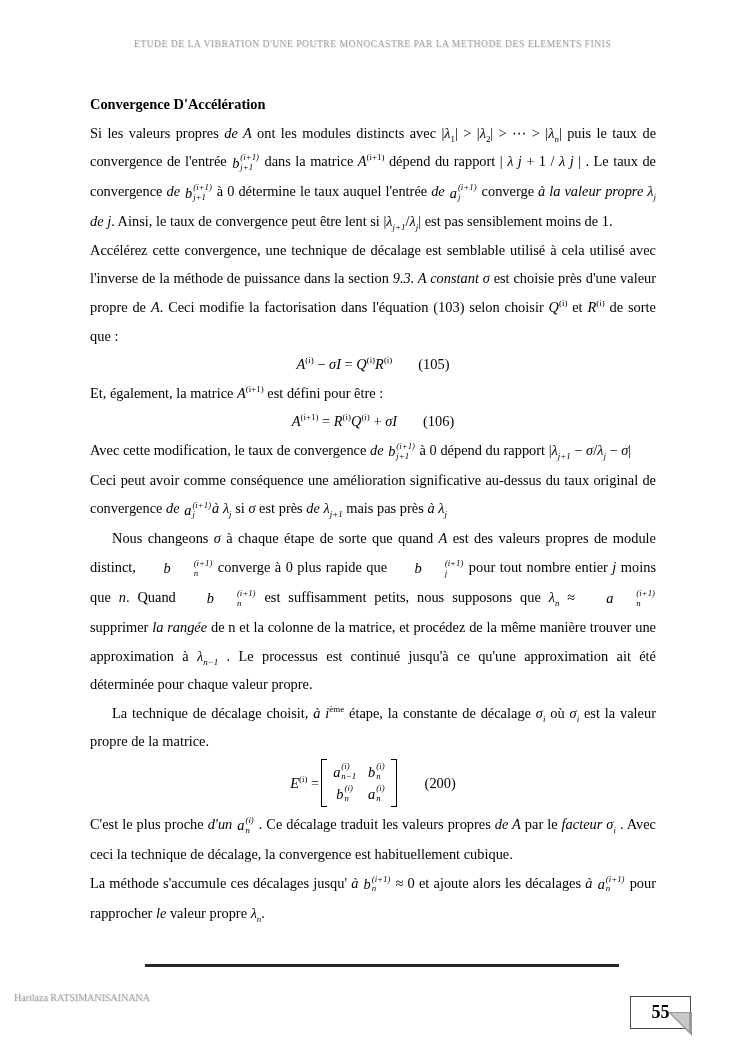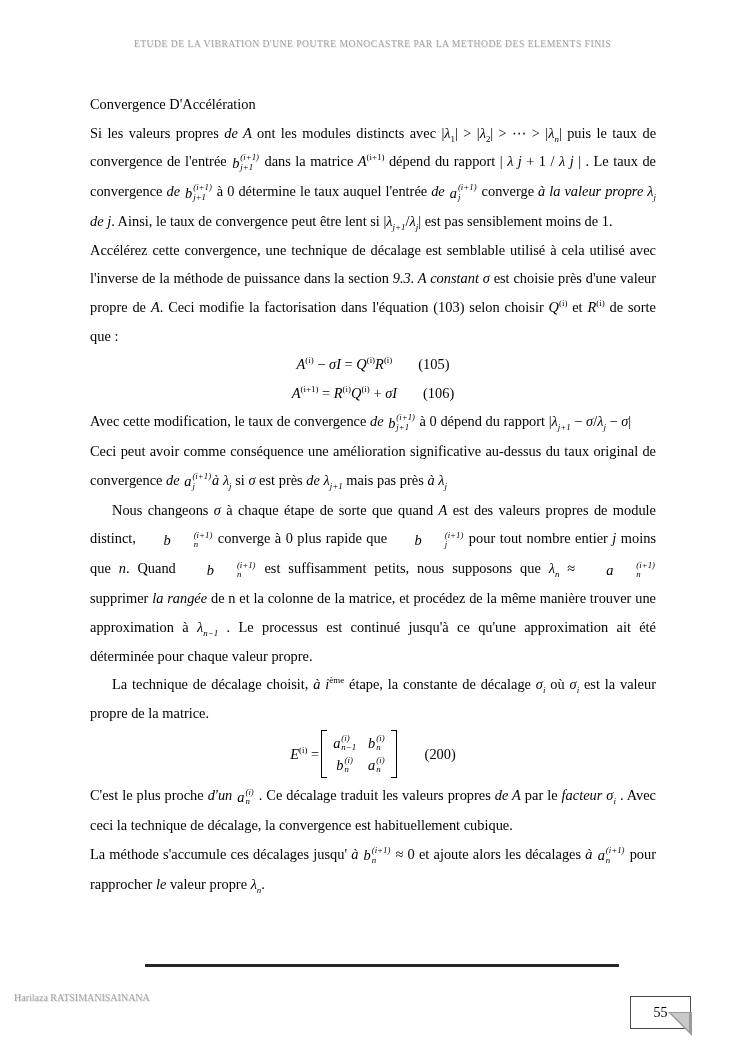--- a/index.html
+++ b/index.html
@@ -14,21 +14,21 @@
   .hdr-l2{font-size:16.5px;letter-spacing:1.5px;color:#9c9c9c;margin-top:1px;
           text-shadow:1px 1px 1px #dcdcdc}
 
   
   .body-content{position:absolute;top:86px;left:90px;width:566px;
                 font-size:14.4px;line-height:28.6px;text-align:justify}
   .para{margin:0}
   .heading{font-weight:bold;text-align:left}
   .indent{text-indent:22px}
   .it{font-style:italic}
-  .bd{font-weight:normal}
+  .bd{font-weight:bold}
   .supr{vertical-align:super;font-size:.62em;line-height:0}
   .subr{vertical-align:sub;font-size:.62em;line-height:0}
 
   
   .m{display:inline-flex;align-items:center;vertical-align:middle;margin:0 1px}
   .mb{font-style:italic}
   .msc{display:inline-flex;flex-direction:column;font-size:8.8px;line-height:9.6px;
        font-style:italic;margin-left:1px;text-align:left}
 
   
@@ -42,21 +42,21 @@
   .mgrid{display:grid;grid-template-columns:auto auto;column-gap:10px;padding:2px 5px;line-height:22px}
   .mcell{display:flex;align-items:center;justify-content:center}
 
   
   .footer-rule{position:absolute;left:145px;top:960px;width:474px;height:3px;
                background:var(--rule,#262626)}
   .footer-author{position:absolute;left:14px;right:0;top:988px;text-align:left;
                  font-size:10px;color:var(--engraved,#a3a3a3);text-shadow:1px 1px 0 #e2e2e2}
   .page-num-box{position:absolute;left:630px;top:992px;width:61px;height:33px;
                 border:1px solid #4a4a4a;background:#fff;z-index:1}
-  .page-num{display:block;font-weight:normal;font-size:14px;line-height:31px;text-align:center}
+  .page-num{display:block;font-weight:bold;font-size:18px;line-height:31px;text-align:center}
   .fold{position:absolute;left:668px;top:1008px;width:24px;height:24px;z-index:2;
         background:var(--fold,#9a9a9a);clip-path:polygon(0 0,100% 0,100% 100%)}
   .fold-inner{position:absolute;left:671px;top:1009px;width:18px;height:18px;z-index:3;
         background:#c9c9c9;clip-path:polygon(0 0,100% 0,100% 100%)}
 </style>
 </head>
 <body>
 
 <div class="page">
 
@@ -80,20 +80,21 @@
           </span>
         </span><span>  à 0 détermine le taux auquel l'entrée </span><span class="it">de </span><span class="m">
           <span class="mb">a</span>
           <span class="msc">
             <span>(i+1)</span>
             <span>j</span>
           </span>
         </span><span> converge </span><span class="it">à la valeur propre </span><span class="it">λ</span><span class="it subr">j</span><span class="it"> de j</span><span>. Ainsi, le taux de convergence peut être lent si |</span><span class="it">λ</span><span class="it subr">j+1</span><span>/</span><span class="it">λ</span><span class="it subr">j</span><span>| est pas sensiblement moins de 1.</span></p>
       <p class="para"><span>Accélérez cette convergence, une technique de décalage est semblable utilisé à cela utilisé avec l'inverse de la méthode de puissance dans la section </span><span class="it">9.3. A constant σ</span><span> est choisie près d'une valeur propre de </span><span class="it">A</span><span>. Ceci modifie la factorisation dans l'équation (103) selon choisir </span><span class="it">Q</span><span class="supr">(i)</span><span> et  </span><span class="it">R</span><span class="supr">(i)</span><span> de sorte que :</span></p>
       <div class="equation"><span><span class="it">A</span><span class="supr">(i)</span><span> − </span><span class="it">σI</span><span> = </span><span class="it">Q</span><span class="supr">(i)</span><span class="it">R</span><span class="supr">(i)</span></span><span class="eqnum">(105)</span></div>
+      <p class="para"><span>Et, également, la matrice </span><span class="it">A</span><span class="supr">(i+1)</span><span> est défini pour être :</span></p>
       <div class="equation"><span><span class="it">A</span><span class="supr">(i+1)</span><span> = </span><span class="it">R</span><span class="supr">(i)</span><span class="it">Q</span><span class="supr">(i)</span><span> + </span><span class="it">σI</span></span><span class="eqnum">(106)</span></div>
       <p class="para"><span>Avec cette modification, le taux de convergence </span><span class="it">de </span><span class="m">
           <span class="mb">b</span>
           <span class="msc">
             <span>(i+1)</span>
             <span>j+1</span>
           </span>
         </span><span>  à 0 dépend du rapport |</span><span class="it">λ</span><span class="it subr">j+1</span><span> − </span><span class="it">σ</span><span>/</span><span class="it">λ</span><span class="it subr">j</span><span> − </span><span class="it">σ</span><span>|</span></p>
       <p class="para"><span>Ceci peut avoir comme conséquence une amélioration significative au-dessus du taux original de convergence </span><span class="it">de </span><span class="m">
           <span class="mb">a</span>

